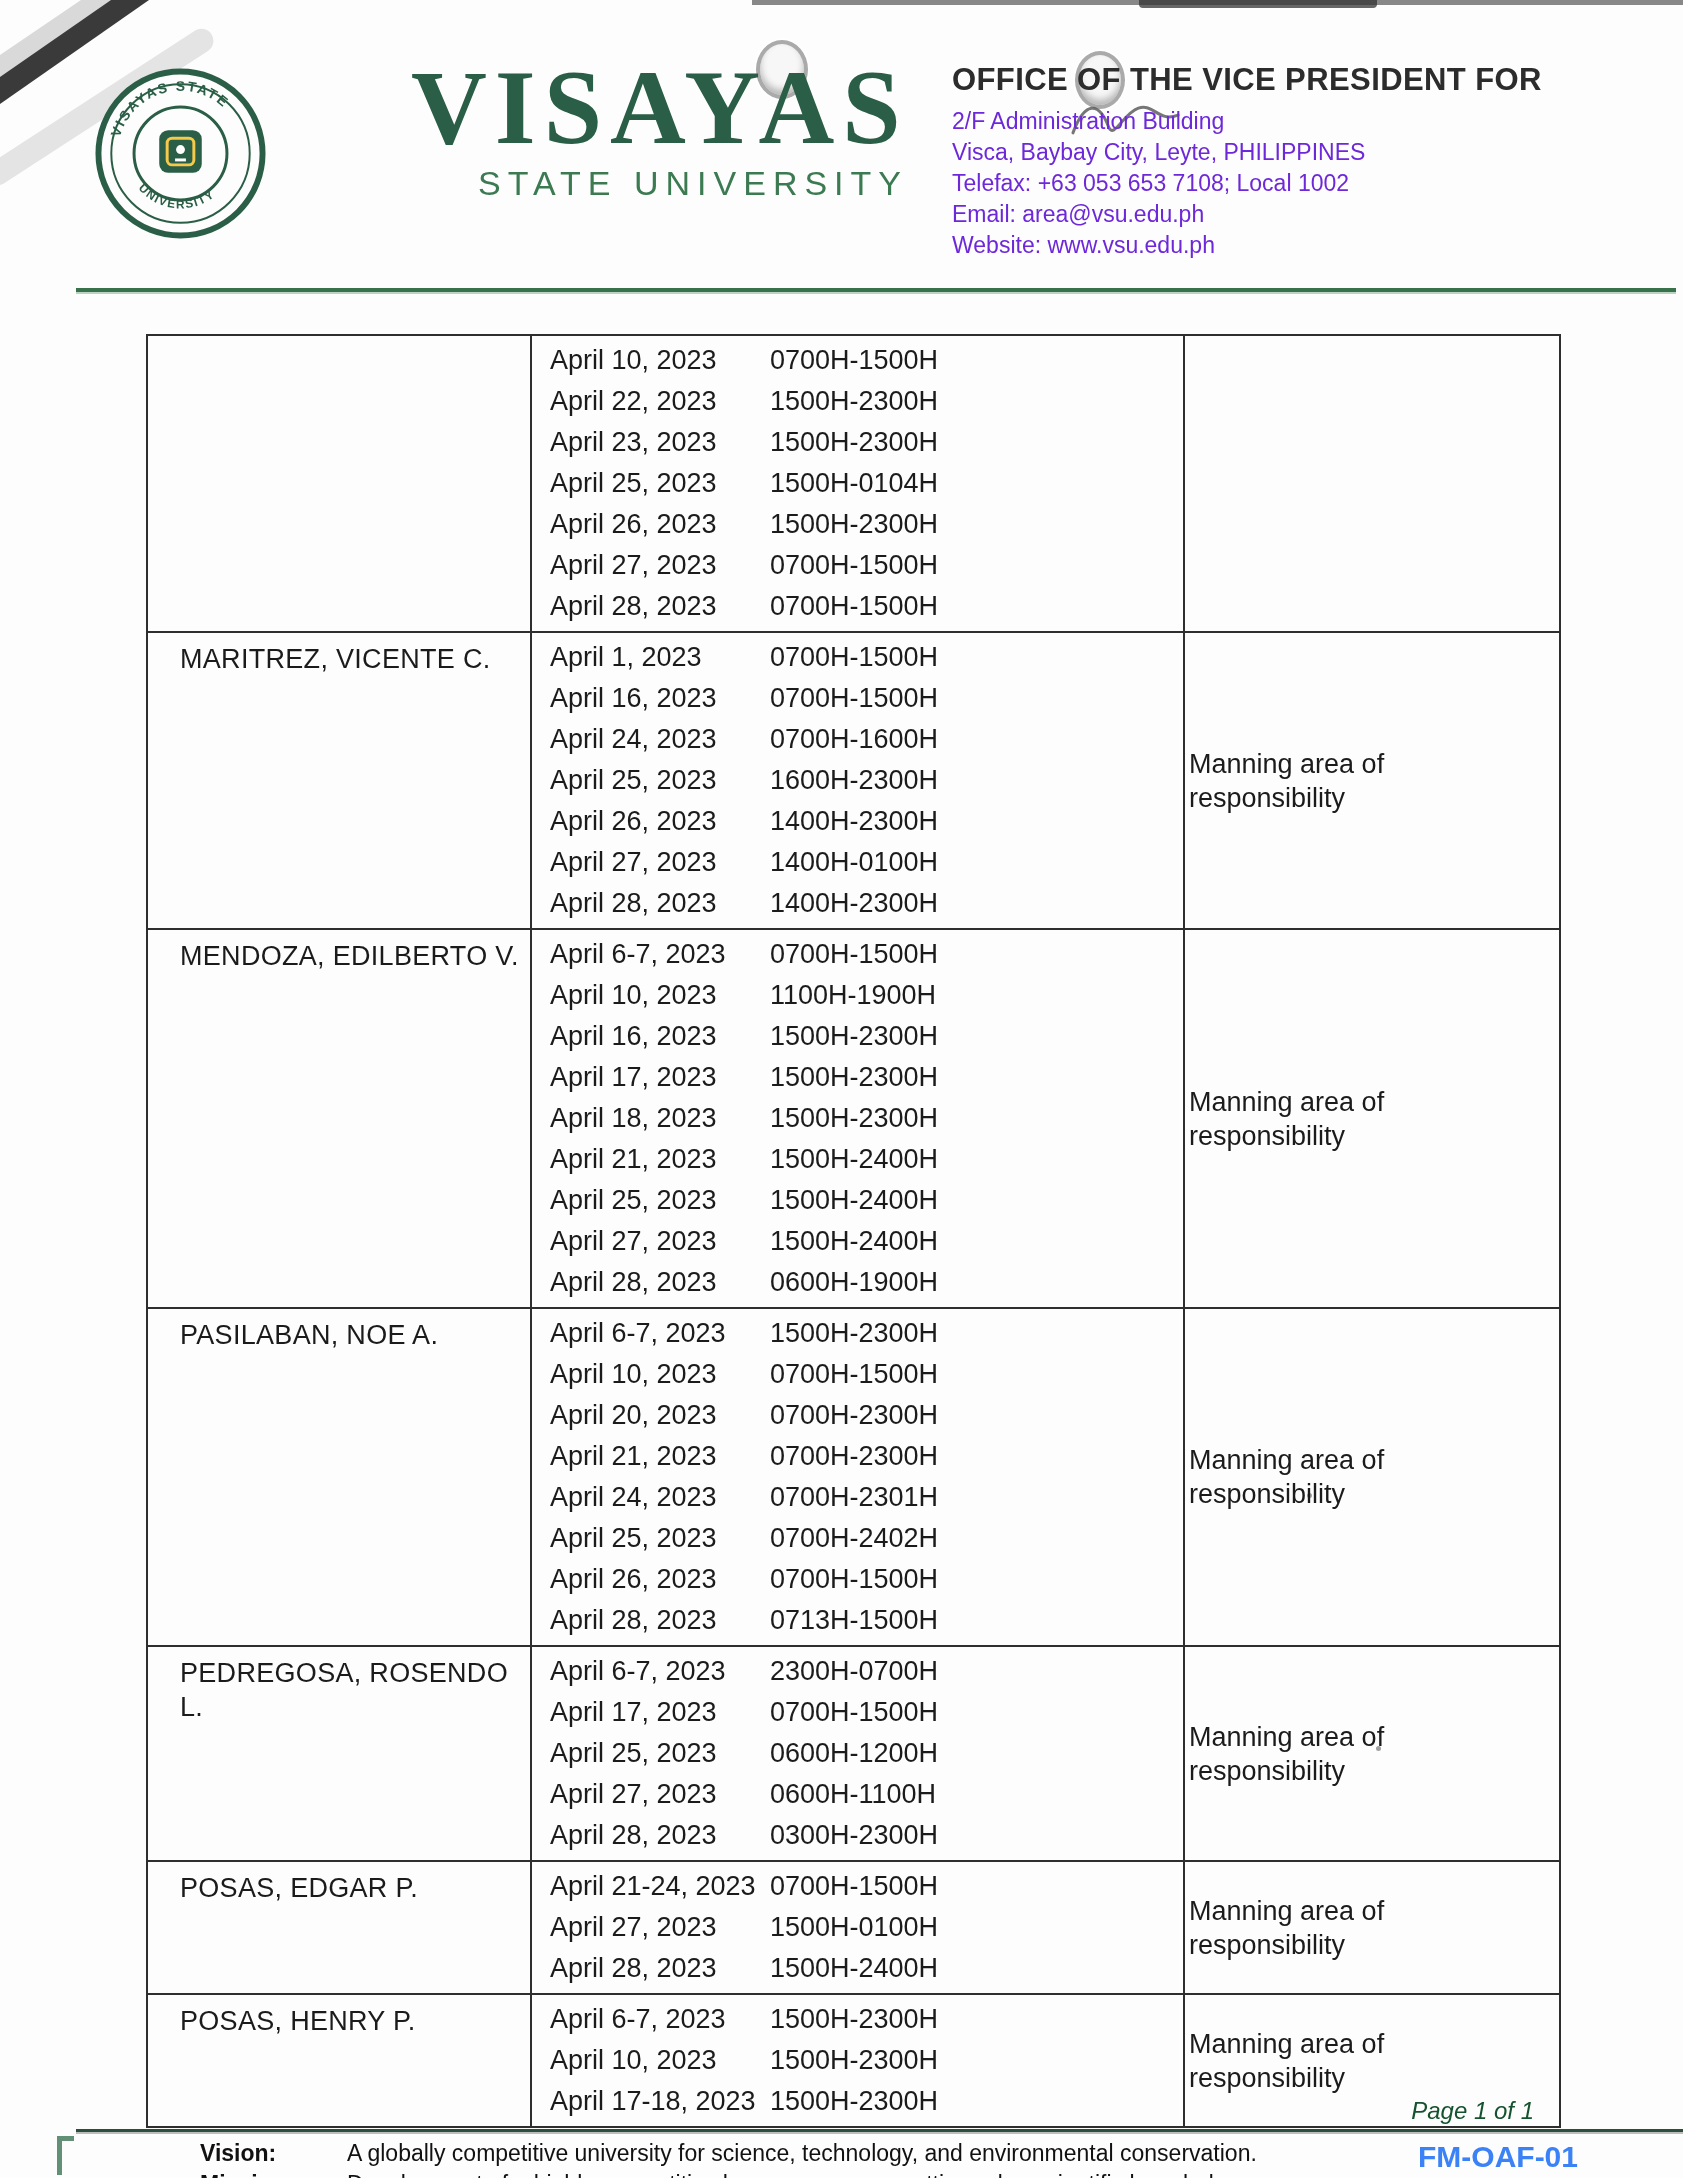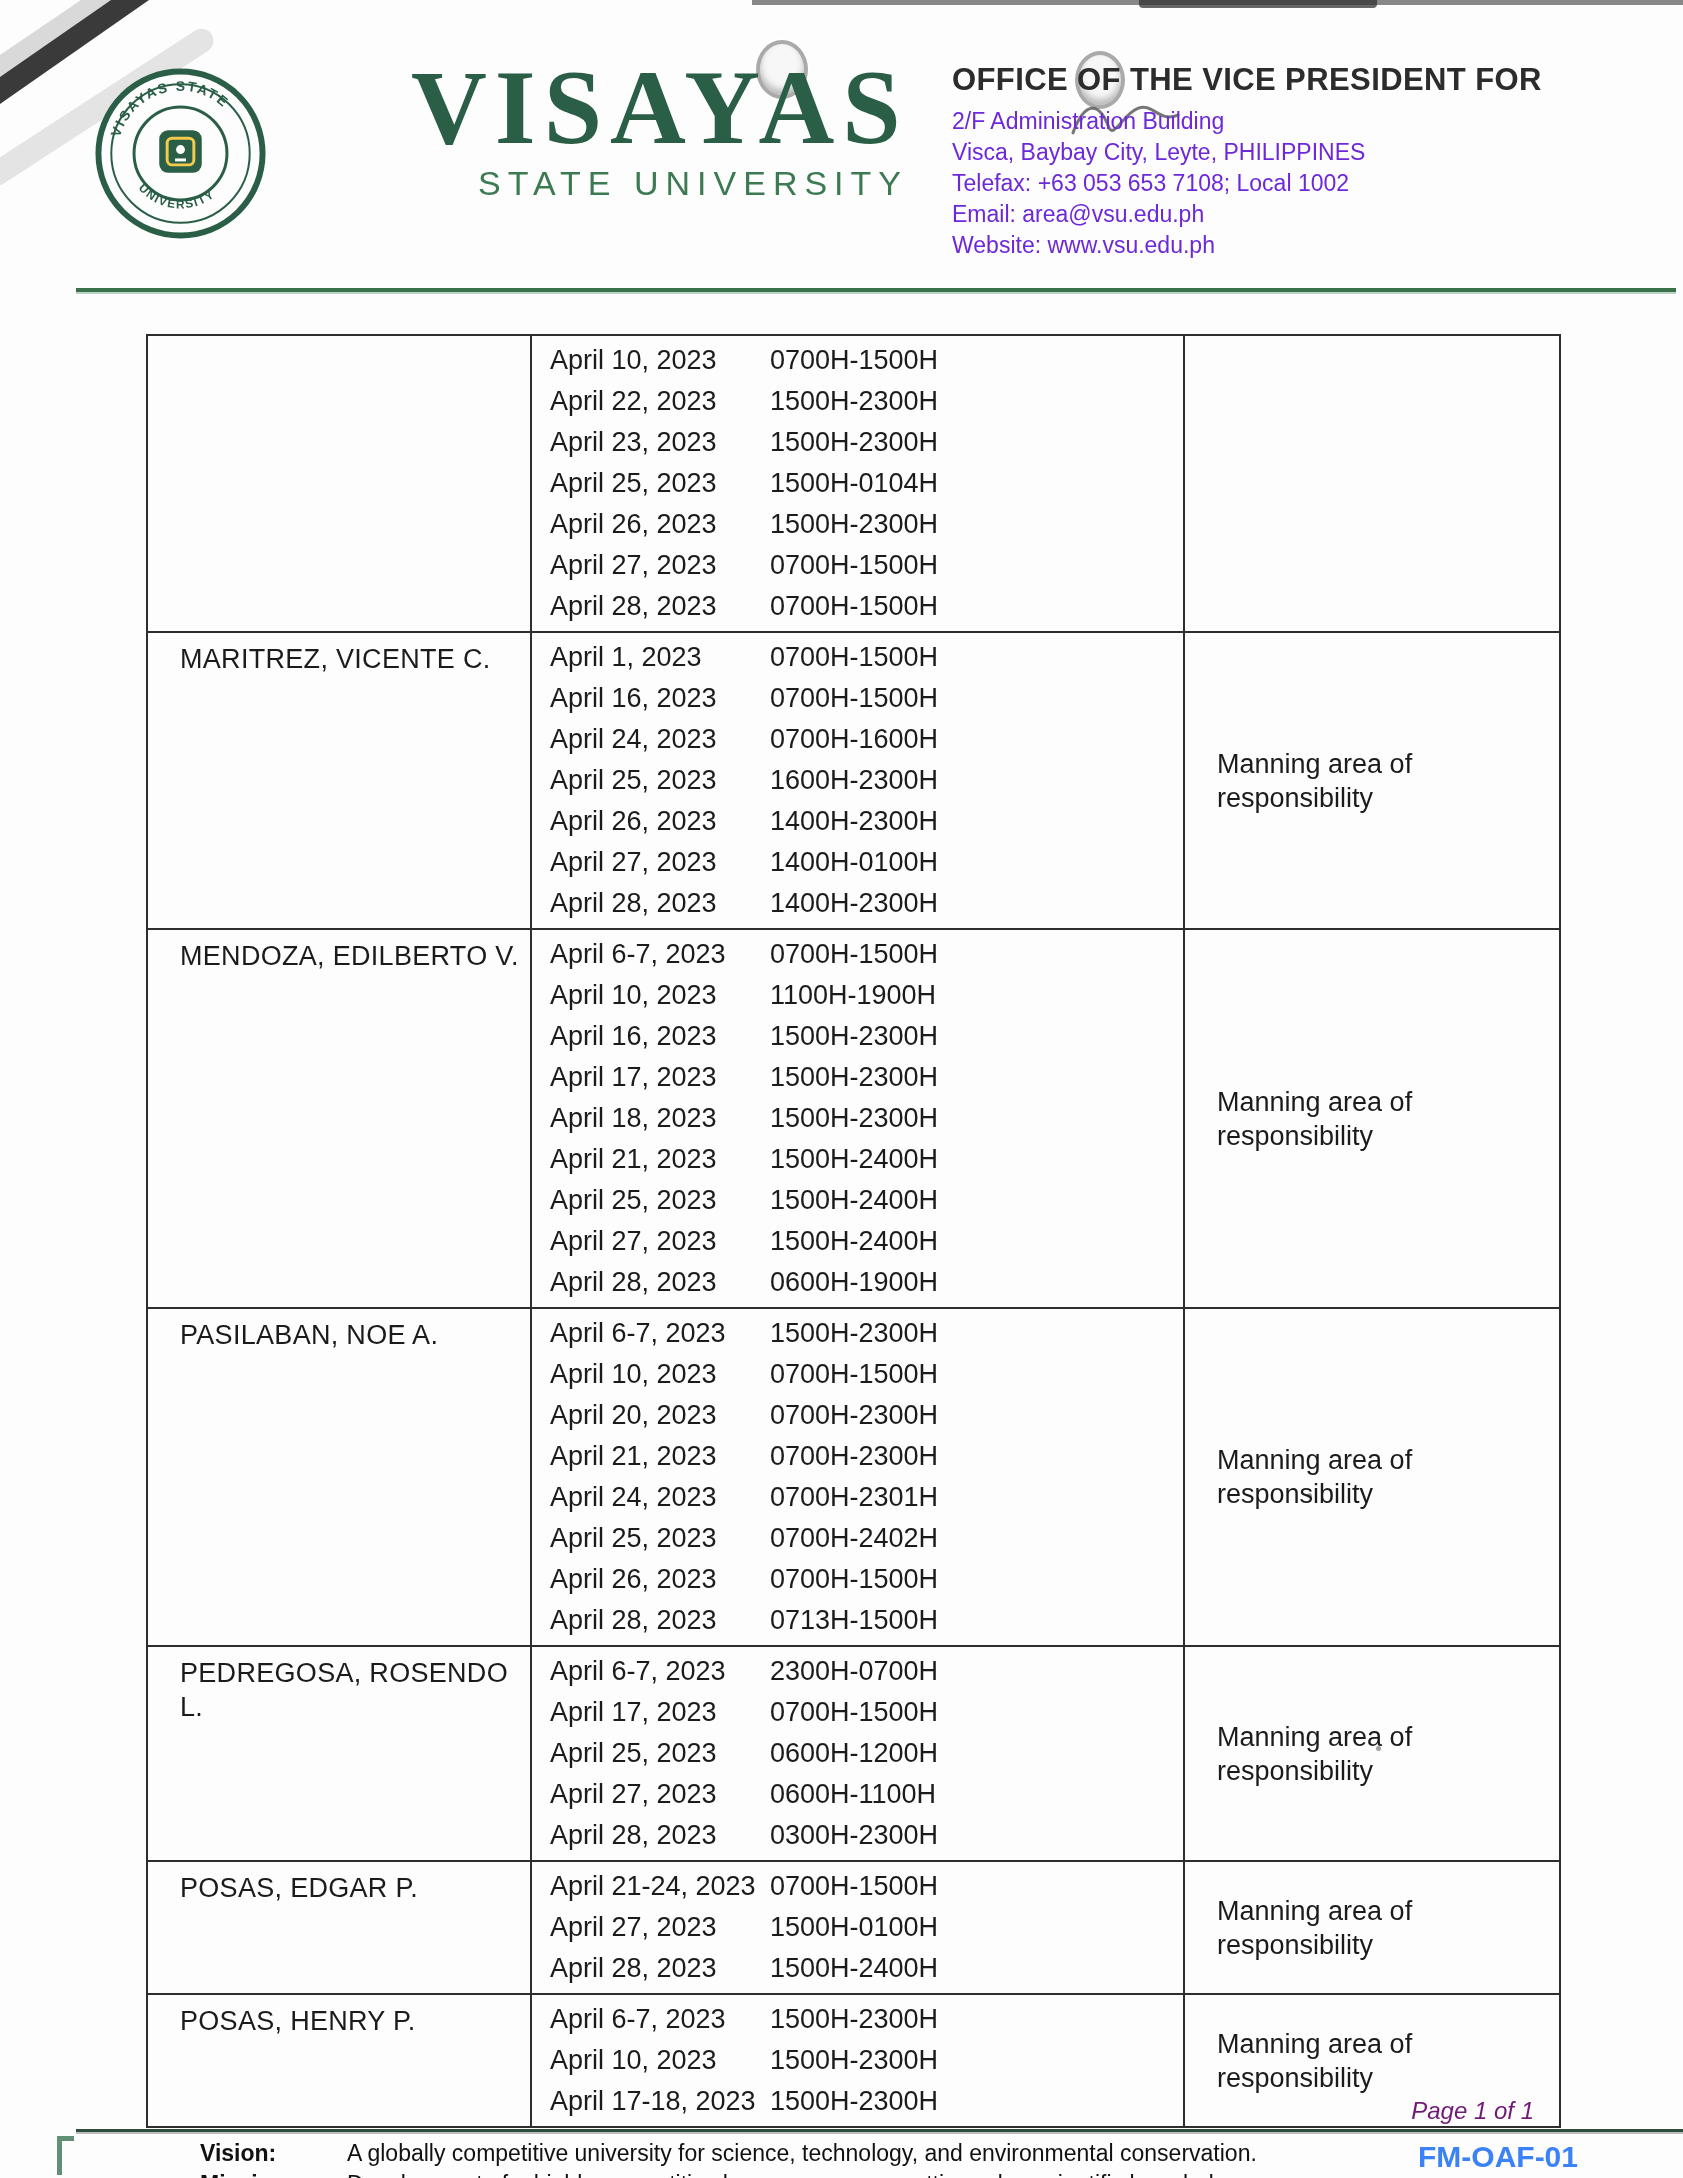--- a/index.html
+++ b/index.html
@@ -114,27 +114,27 @@
   .name-cell {
     vertical-align: top;
     padding: 9px 8px 4px 32px;
     font-size: 27px;
     line-height: 34px;
     letter-spacing: 0.3px;
   }
   .sched-cell { vertical-align: top; padding: 4px 8px 4px 18px; }
   .sched-line { height: 41px; display: flex; align-items: center; font-size: 27px; }
   .sched-date { display: inline-block; width: 220px; }
-  .remarks-cell { vertical-align: middle; padding-left: 32px; font-size: 27px; }
+  .remarks-cell { vertical-align: middle; padding-left: 4px; font-size: 27px; }
   .remarks-text { width: 238px; line-height: 34px; }
 
   
   .page-number {
     position: absolute; left: 1255px; top: 2097px; width: 279px;
-    text-align: right; font-style: italic; font-size: 24px; color: #701a75;
+    text-align: right; font-style: italic; font-size: 24px; color: #14532d;
   }
   .footer-rule {
     position: absolute; left: 76px; top: 2129px; width: 1607px; height: 3px;
     background: #2c4f3b;
     box-shadow: 0 2px 0 rgba(0,0,0,.25);
   }
   .vm-row { position: absolute; left: 156px; font-size: 23px; color: #111; white-space: nowrap; }
   .vision-row { top: 2140px; }
   .mission-row { top: 2171px; }
   .vm-label { display: inline-block; width: 147px; font-weight: bold; margin-left: 44px; }

